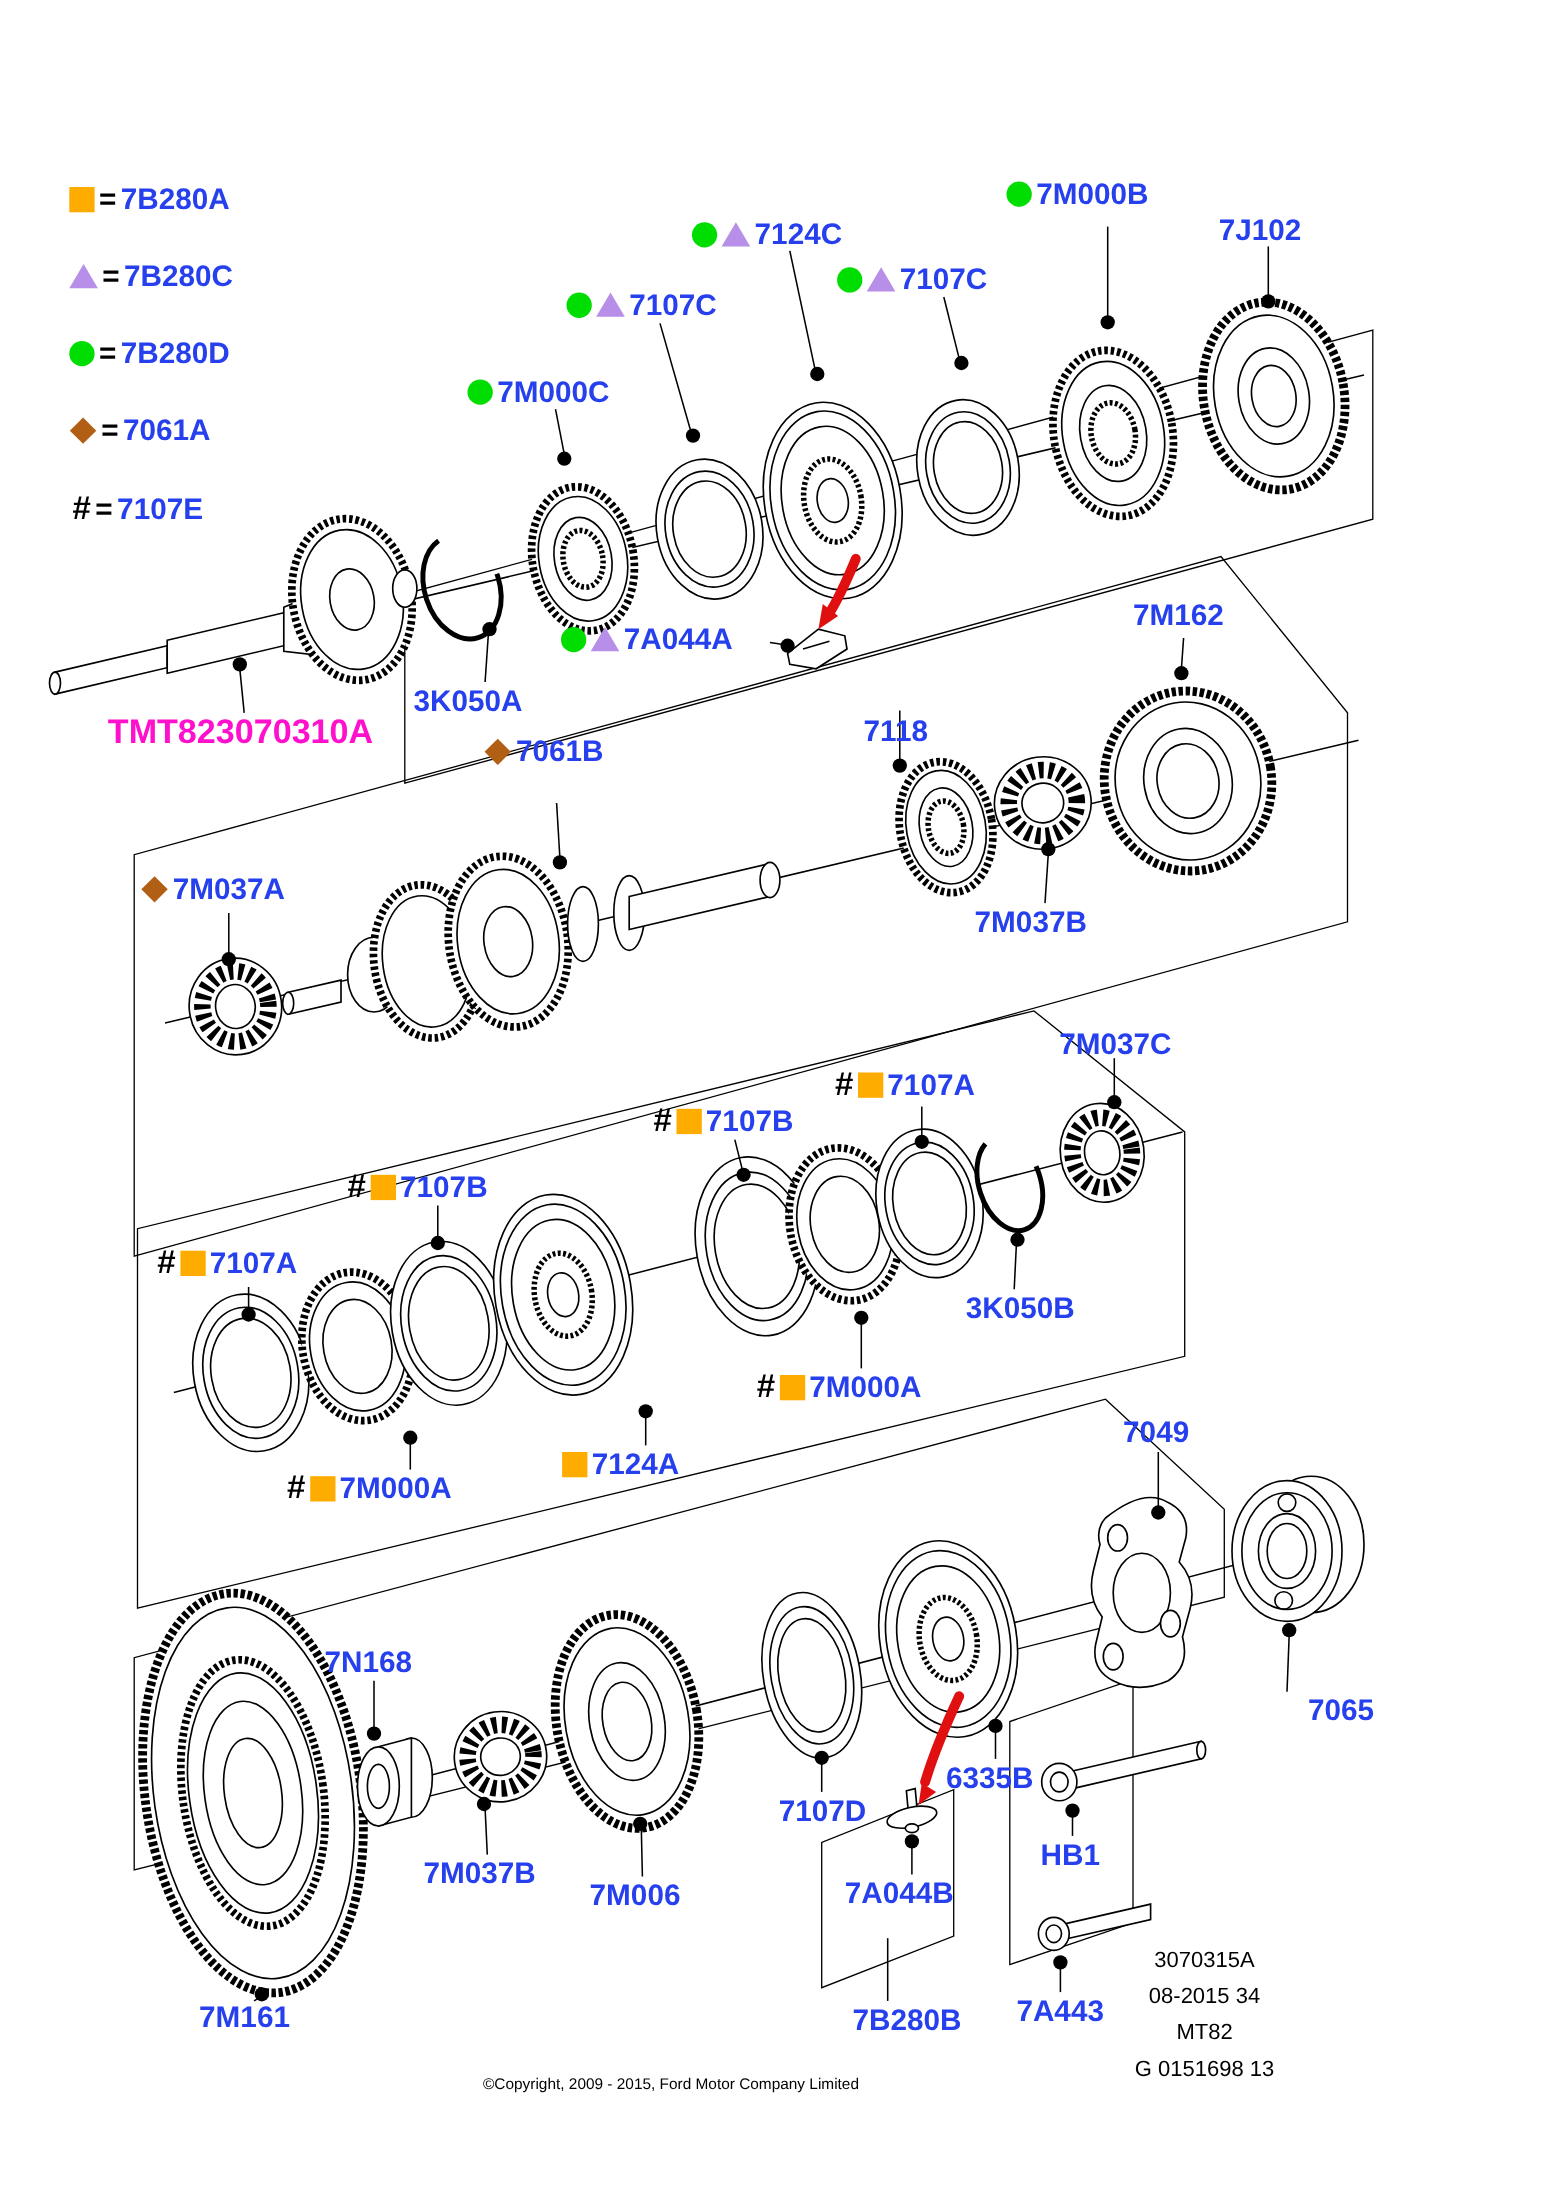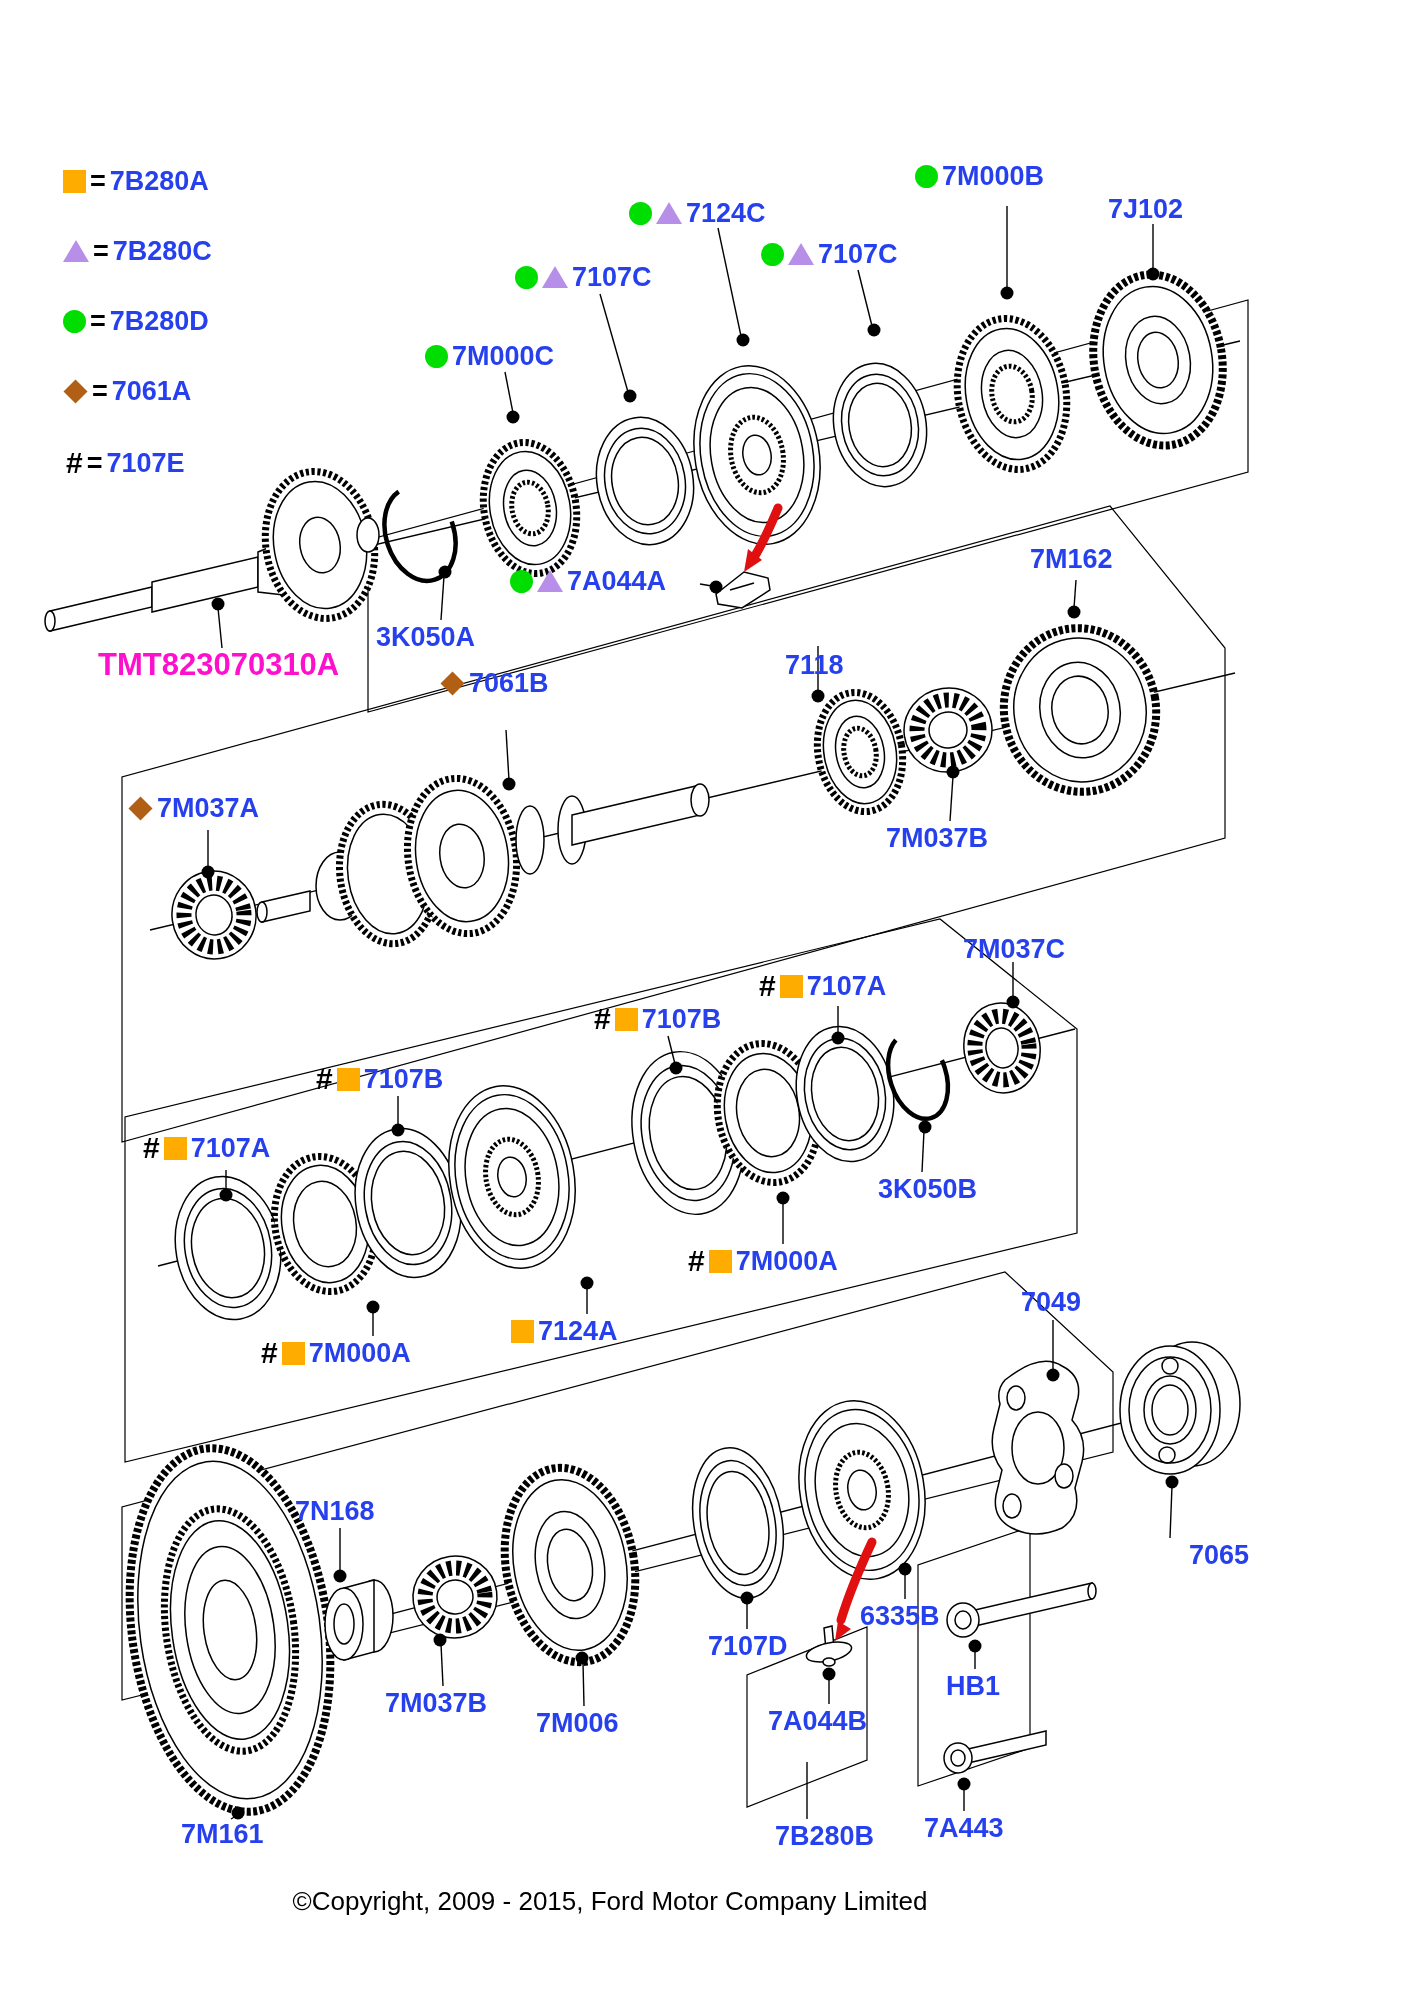--- a/index.html
+++ b/index.html
@@ -26,21 +26,21 @@
   .lbl .eq{color:#000;}
   .mag{color:#ff10cc;font-size:31px;}
   .sq{display:inline-block;width:23px;height:23px;background:#ffac00;}
   .ci{display:inline-block;width:23px;height:23px;border-radius:50%;background:#00dd00;}
   .tr{display:inline-block;width:0;height:0;border-left:13px solid transparent;
       border-right:13px solid transparent;border-bottom:22px solid #b78ee8;}
   .di{display:inline-block;width:17px;height:17px;background:#b05f14;transform:rotate(45deg);margin:0 4px;}
   .hs{display:inline-block;color:#000;font-weight:bold;font-size:30px;line-height:28px;}
   .blk{position:absolute;color:#000;font-weight:normal;}
   .info{font-size:20px;line-height:33px;text-align:center;width:140px;}
-  .copy{font-size:26px;text-align:center;width:640px;}
+  .copy{font-size:14px;text-align:center;width:640px;}
 </style>
 </head>
 <body>
 
 <div class="stage">
 
 <svg width="1409" height="2000" viewBox="0 0 1409 2000">
 
   <g>
     <polygon class="box" points="368,540 368,712 1248,472 1248,300"></polygon>
@@ -502,16 +502,22 @@
 <div class="lbl" style="left:924px;top:1813px">
   <span class="tx">7A443</span>
 </div>
 <div class="lbl" style="left:775px;top:1821px">
   <span class="tx">7B280B</span>
 </div>
 <div class="lbl" style="left:181px;top:1819px">
   <span class="tx">7M161</span>
 </div>
 
+<div class="blk info" style="left:1025px;top:1766px">
+  <div>3070315A</div>
+  <div>08-2015 34</div>
+  <div>MT82</div>
+  <div>G 0151698 13</div>
+</div>
 
 <div class="blk copy" style="left:290px;top:1886px">©Copyright, 2009 - 2015, Ford Motor Company Limited</div>
 
 </div>
 
 </body></html>

